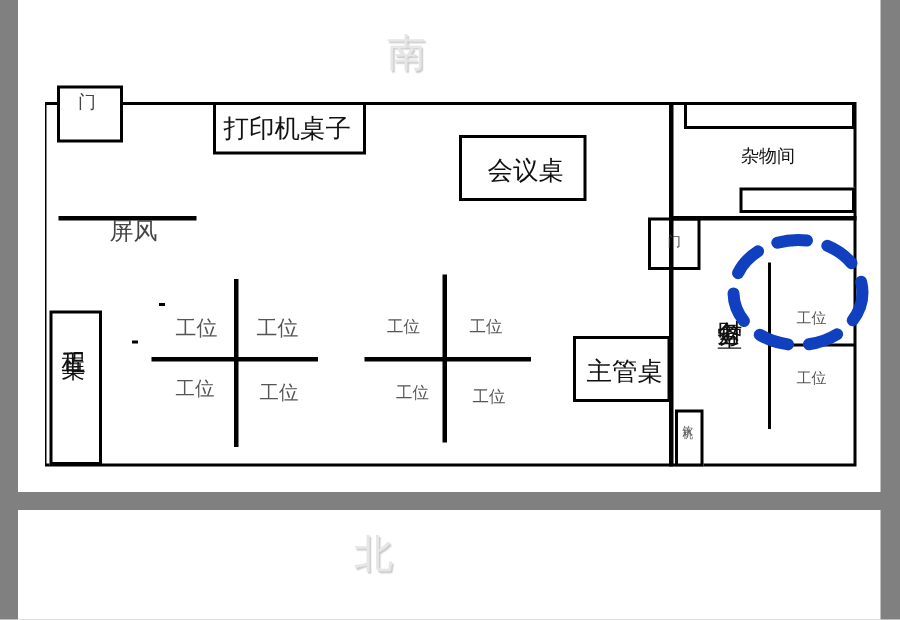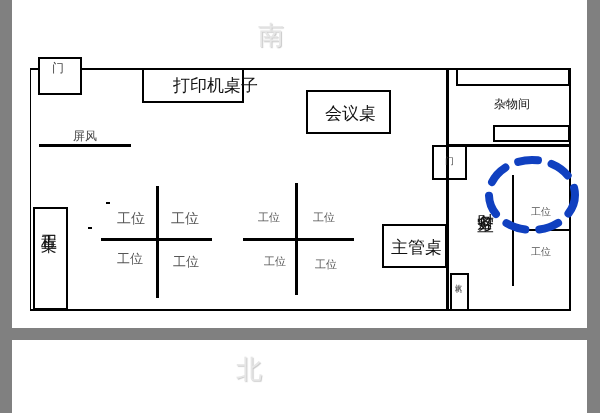--- a/index.html
+++ b/index.html
@@ -23,27 +23,27 @@
 
 <div class="compass" style="left:258px;top:18px;">南</div>
 <div class="compass" style="left:236px;top:352px;">北</div>
 
 <div class="abs" style="left:30px;top:68px;width:541px;height:243px;border:2px solid #000;border-left-width:1px;"></div>
 
 <div class="box" style="left:38px;top:57px;width:44px;height:38px;"></div>
 <div class="label" style="left:52px;top:60px;font-size:12px;color:#444;">门</div>
 
 <div class="box" style="left:142px;top:68px;width:102px;height:35px;"></div>
-<div class="label" style="left:149px;top:74px;font-size:17px;margin-left:24px;">打印机桌子</div>
+<div class="label" style="left:149px;top:74px;font-size:17px;">打印机桌子</div>
 
 <div class="box" style="left:306px;top:90px;width:85px;height:44px;"></div>
 <div class="label" style="left:325px;top:102px;font-size:17px;">会议桌</div>
 
 <div class="line" style="left:39px;top:144px;width:92px;height:3px;"></div>
-<div class="label" style="left:73px;top:128px;font-size:12px;color:#444;">屏风</div>
+<div class="label" style="left:73px;top:144px;font-size:16px;color:#444;">屏风</div>
 
 <div class="box" style="left:33px;top:207px;width:35px;height:103px;"></div>
 <div class="label vtext" style="left:38px;top:222px;font-size:16px;">工程桌</div>
 
 <div class="line" style="left:106px;top:202px;width:4px;height:2px;"></div>
 <div class="line" style="left:88px;top:227px;width:4px;height:2px;"></div>
 
 <div class="line" style="left:156px;top:186px;width:3px;height:112px;"></div>
 <div class="line" style="left:101px;top:238px;width:111px;height:3px;"></div>
 <div class="ws" style="left:117px;top:210px;font-size:14px;">工位</div>

